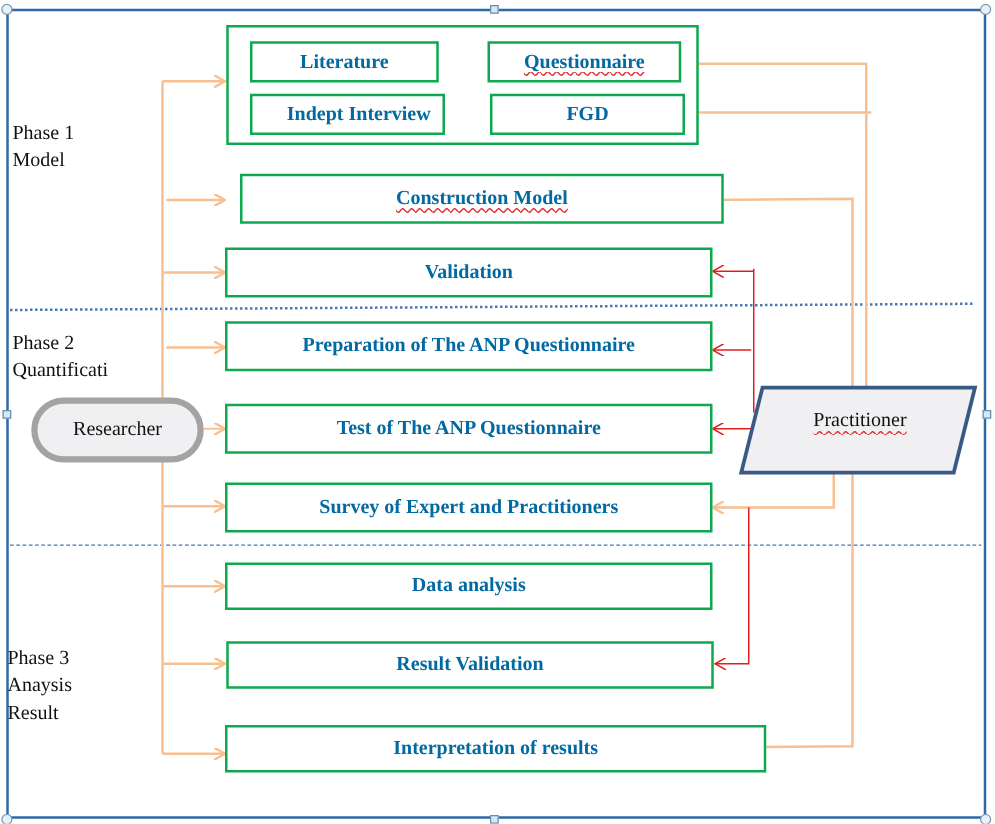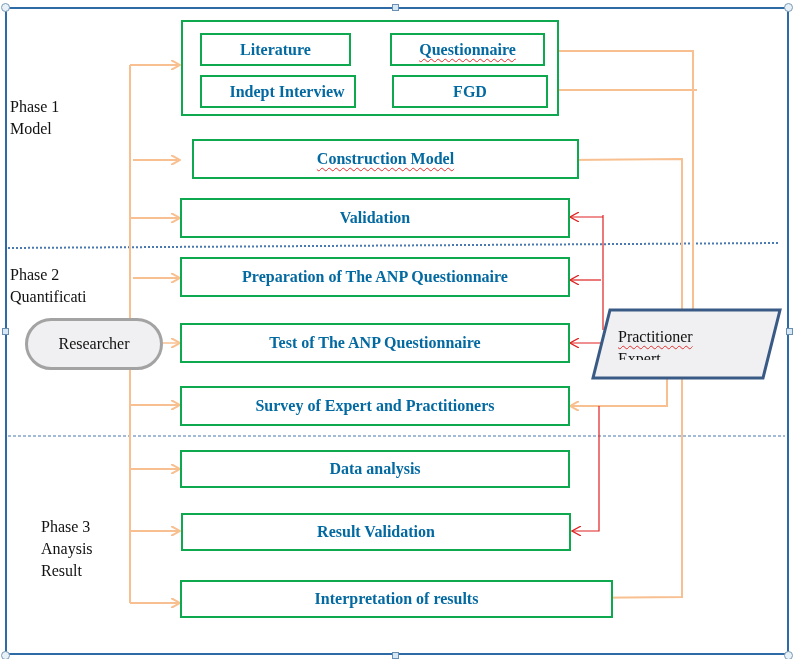--- a/index.html
+++ b/index.html
@@ -2,24 +2,24 @@
 <html><head>
 <meta charset="utf-8">
 <style>
   html, body { margin:0; padding:0; background:#ffffff; }
   body { width:796px; height:659px; position:relative; overflow:hidden; font-family:"Liberation Serif", serif; }
   .frame { position:absolute; left:5px; top:7px; width:784px; height:648px; border:2px solid #2e6aa6; box-sizing:border-box; }
   .handle-sq { position:absolute; width:7px; height:7px; background:#d6e8f5; border:1px solid #6a8fb0; box-sizing:border-box; }
   .handle-ci { position:absolute; width:9px; height:9px; border-radius:50%; background:#e8f1f8; border:1px solid #7a9ab5; box-sizing:border-box; }
   .box { position:absolute; border:2px solid #0ea84f; box-sizing:border-box; background:#fff; display:flex; align-items:center; justify-content:center; font-size:16px; color:#0369a1; white-space:nowrap;font-weight:bold; }
   .phase { position:absolute; text-align:left; font-size:16px; line-height:22px; color:#111;font-family:Liberation Serif, serif; }
-  .researcher { position:absolute; left:25px; top:318px; width:138px; height:52px; border:3px solid #a3a3a3; border-radius:26px; background:#f0f0f2; box-sizing:border-box; display:flex; align-items:center; justify-content:center; font-size:16px; color:#111; }
+  .researcher { position:absolute; left:25px; top:318px; width:138px; height:52px; border:5px solid #a3a3a3; border-radius:26px; background:#f0f0f2; box-sizing:border-box; display:flex; align-items:center; justify-content:center; font-size:16px; color:#111; }
   .squig { text-decoration: underline wavy #e03030; text-decoration-thickness:1px; text-underline-offset:3px; }
   svg.lines { position:absolute; left:0; top:0; }
-  .pe-text { position:absolute; left:618px; top:326px; width:140px; height:34px; overflow:hidden; text-align:left; font-size:16px; line-height:22px; color:#111; }
+  .pe-text { position:absolute; left:618px; top:326px; width:140px; height:34px; overflow:hidden; text-align:center; font-size:16px; line-height:22px; color:#111; }
 </style>
 </head>
 <body>
 
 <div class="frame"></div>
 
 <div class="handle-ci" style="left:1px;top:3px;"></div>
 <div class="handle-sq" style="left:392px;top:4px;"></div>
 <div class="handle-ci" style="left:784px;top:3px;"></div>
 <div class="handle-sq" style="left:2px;top:328px;"></div>
@@ -113,25 +113,24 @@
   </div>
 
 <div class="phase" style="left:10px;top:96px;width:110px;">
   <div>Phase 1</div>
   <div>Model</div>
 </div>
 <div class="phase" style="left:10px;top:264px;width:110px;">
   <div>Phase 2</div>
   <div>Quantificati</div>
 </div>
-<div class="phase" style="left:6px;top:516px;width:110px;padding-left:35px;">
+<div class="phase" style="left:6px;top:516px;width:110px;">
   <div>Phase 3</div>
   <div>Anaysis</div>
   <div>Result</div>
 </div>
 
 <div class="researcher">
     <span>Researcher</span>
   </div>
 <div class="pe-text">
   <div class="squig" style="display:inline-block">Practitioner</div>
-  <div>Expert</div>
 </div>
 
 </body></html>

